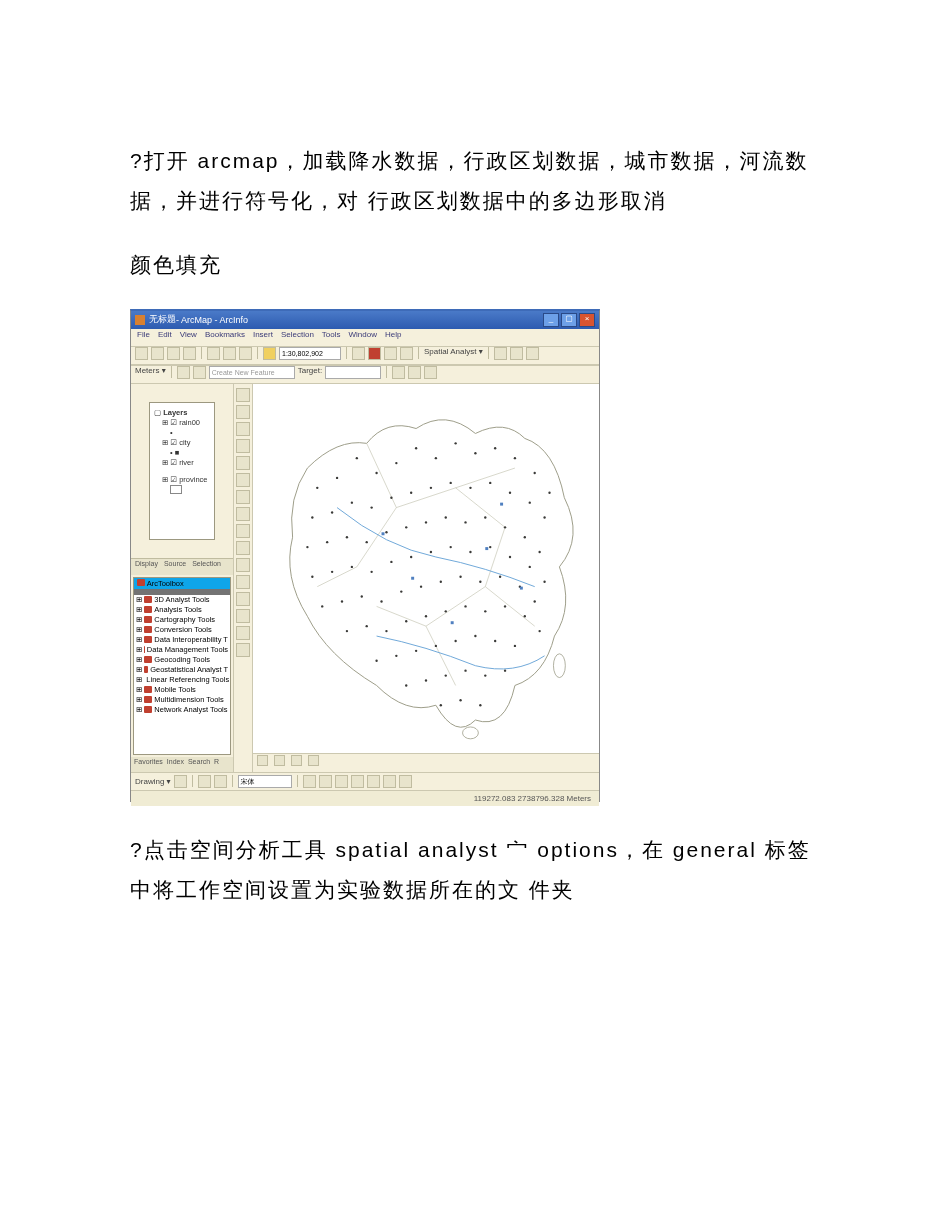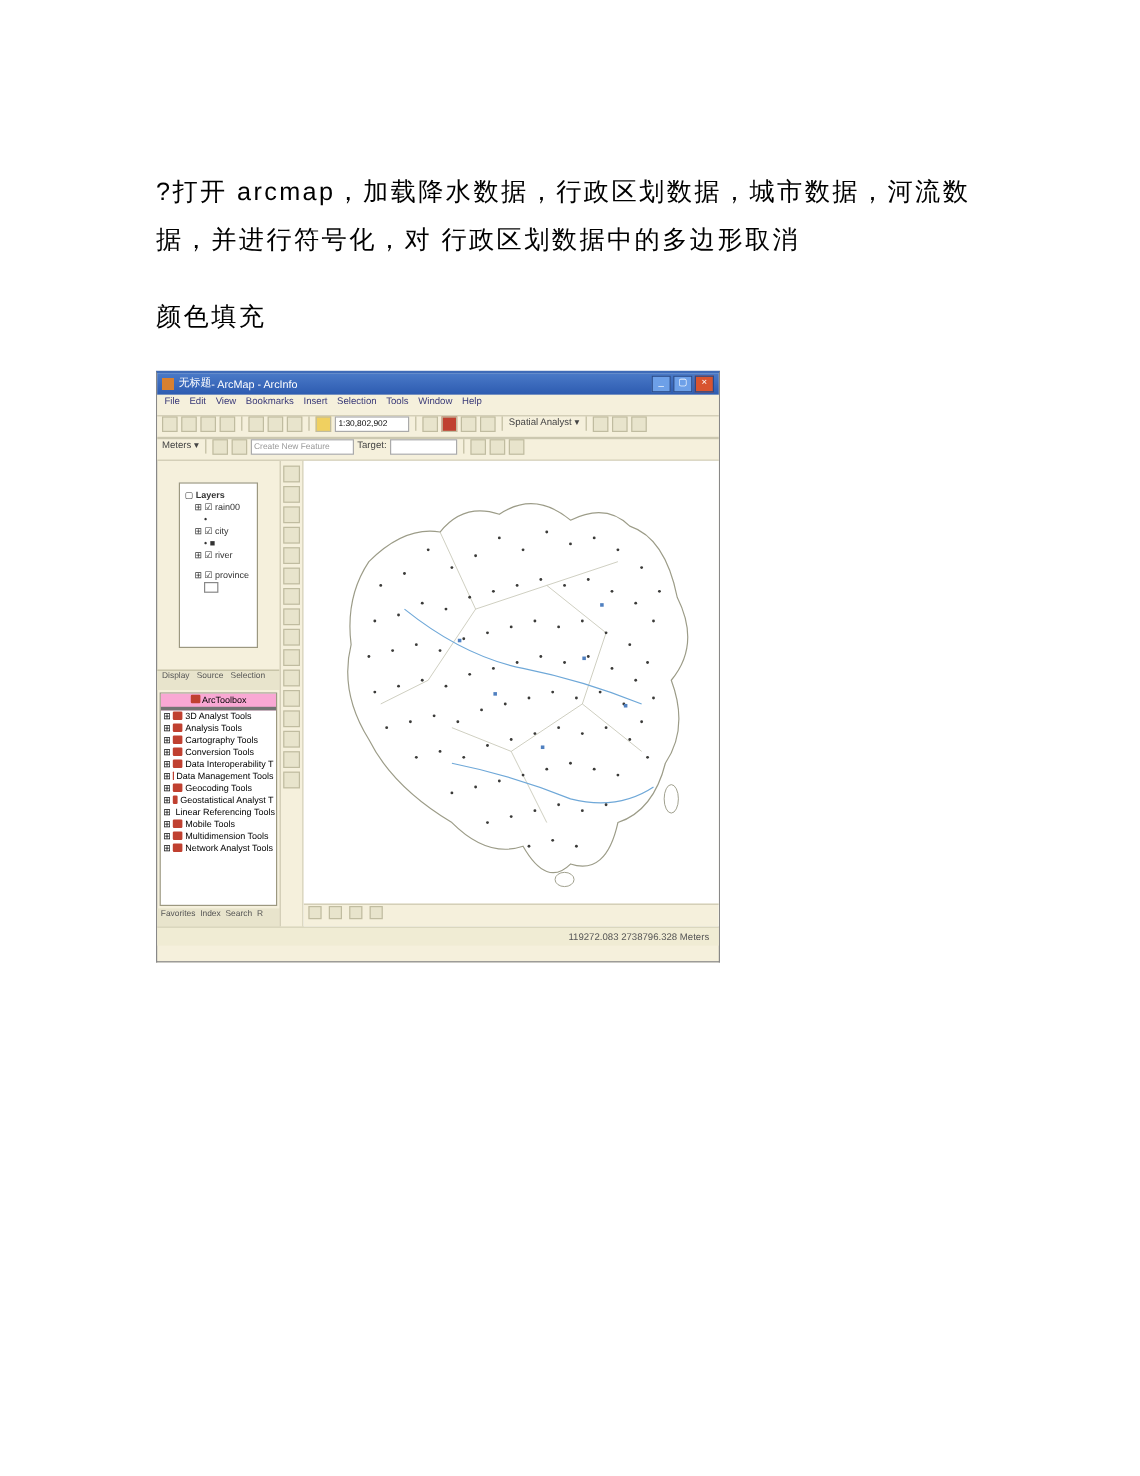--- a/index.html
+++ b/index.html
@@ -114,24 +114,23 @@
   }
   .toolbox-panel {
     height: 176px;
     background: #fff;
     border: 1px solid #9c9880;
     margin: 2px;
     overflow: hidden;
     font-size: 7.5px;
   }
   .toolbox-header {
-    background: #f9a8d4;
+    background: #0ea5e9;
     padding: 1px 3px;
-    border-bottom: 3px solid #737373;
-    text-align: center;
+    border-bottom: 6px solid #737373;
   }
   .toolbox-item {
     padding: 0.5px 2px;
     white-space: nowrap;
     display: flex;
     align-items: center;
     gap: 2px;
   }
   .tbx-icon {
     width: 8px; height: 7px;
@@ -512,20 +511,38 @@
         </svg>
         <div class="map-navbar">
           <span class="tb-btn" style="width:9px;height:9px;"></span>
           <span class="tb-btn" style="width:9px;height:9px;"></span>
           <span class="tb-btn" style="width:9px;height:9px;"></span>
           <span class="tb-btn" style="width:9px;height:9px;"></span>
         </div>
       </div>
     </div>
 
+    <div class="bottom-bar">
+      <span class="tb-text">Drawing ▾</span>
+      <span class="tb-btn"></span>
+      <span class="tb-sep"></span>
+      <span class="tb-btn"></span>
+      <span class="tb-btn"></span>
+      <span class="tb-sep"></span>
+      <span class="tb-input" style="width:48px;">宋体</span>
+      <span class="tb-sep"></span>
+      <span class="tb-btn"></span>
+      <span class="tb-btn"></span>
+      <span class="tb-btn"></span>
+      <span class="tb-btn"></span>
+      <span class="tb-btn"></span>
+      <span class="tb-btn"></span>
+      <span class="tb-btn"></span>
+    </div>
 
     <div class="statusbar">
       <span>119272.083 2738796.328 Meters</span>
     </div>
   </div>
 
+  <p class="para">?点击空间分析工具 spatial analyst 宀 options，在 general 标签中将工作空间设置为实验数据所在的文 件夹</p>
 
 </div>
 
 </body></html>

